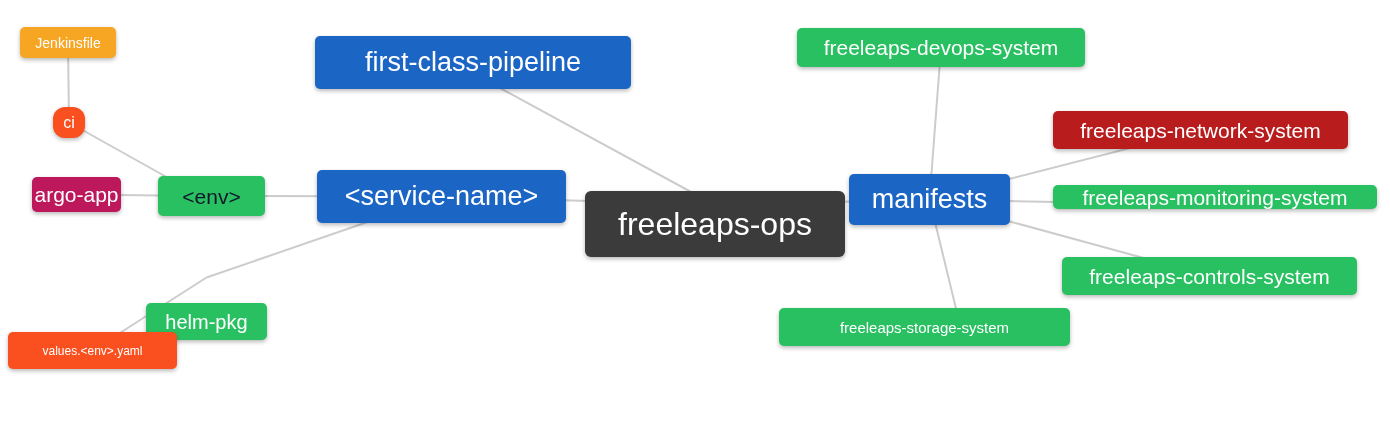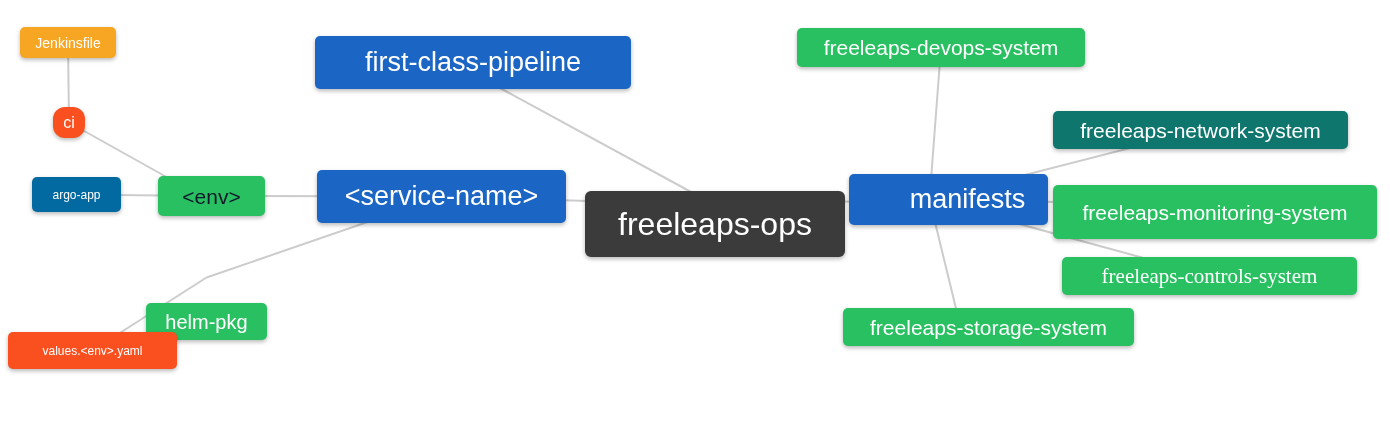--- a/index.html
+++ b/index.html
@@ -53,26 +53,26 @@
       <line x1="929.5" y1="199.5" x2="941" y2="47.5" stroke="#cccccc" stroke-width="2"></line>
       <line x1="929.5" y1="199.5" x2="1200.5" y2="130" stroke="#cccccc" stroke-width="2"></line>
       <line x1="929.5" y1="199.5" x2="1215" y2="205" stroke="#cccccc" stroke-width="2"></line>
       <line x1="929.5" y1="199.5" x2="1209.5" y2="276" stroke="#cccccc" stroke-width="2"></line>
       <line x1="929.5" y1="199.5" x2="960.5" y2="327" stroke="#cccccc" stroke-width="2"></line>
     </svg>
   <div id="nodes-layer">
       <div class="node" style="left: 585px; top: 172px; width: 260px; height: 66px; font-size: 32px; background: rgb(59, 59, 59); color: rgb(255, 255, 255); border-radius: 6px; margin-top: 19px;">freeleaps-ops</div>
       <div class="node" style="left: 315px; top: 36px; width: 316px; height: 53px; font-size: 27px; background: rgb(27, 101, 196); color: rgb(255, 255, 255);">first-class-pipeline</div>
       <div class="node" style="left: 317px; top: 170px; width: 249px; height: 53px; font-size: 27px; background: rgb(27, 101, 196); color: rgb(255, 255, 255);">&lt;service-name&gt;</div>
-      <div class="node" style="left: 849px; top: 174px; width: 161px; height: 51px; font-size: 27px; background: rgb(27, 101, 196); color: rgb(255, 255, 255); padding-left: 38px;">manifests</div>
+      <div class="node" style="left: 849px; top: 174px; width: 161px; height: 51px; font-size: 27px; background: rgb(27, 101, 196); color: rgb(255, 255, 255);">manifests</div>
       <div class="node" style="left: 158px; top: 176px; width: 107px; height: 40px; font-size: 21px; background: rgb(41, 192, 98); color: #0f172a;">&lt;env&gt;</div>
       <div class="node" style="left: 146px; top: 259px; width: 121px; height: 37px; font-size: 20px; background: rgb(41, 192, 98); color: rgb(255, 255, 255); margin-top: 44px;">helm-pkg</div>
       <div class="node" style="left: 53px; top: 107px; width: 32px; height: 31px; font-size: 16px; background: rgb(250, 79, 30); color: rgb(255, 255, 255); border-radius: 12px;">ci</div>
-      <div class="node" style="left: 32px; top: 177px; width: 89px; height: 35px; font-size: 12px; background: #0369a1; color: rgb(255, 255, 255);">argo-app</div>
+      <div class="node" style="left: 32px; top: 177px; width: 89px; height: 35px; font-size: 21px; background: #be185d; color: rgb(255, 255, 255);">argo-app</div>
       <div class="node" style="left: 8px; top: 332px; width: 169px; height: 37px; font-size: 12px; background: rgb(250, 79, 30); color: rgb(255, 255, 255);">values.&lt;env&gt;.yaml</div>
       <div class="node" style="left: 20px; top: 27px; width: 96px; height: 31px; font-size: 14px; background: rgb(247, 166, 35); color: rgb(255, 255, 255);">Jenkinsfile</div>
       <div class="node" style="left: 797px; top: 28px; width: 288px; height: 39px; font-size: 21px; background: rgb(41, 192, 98); color: rgb(255, 255, 255);">freeleaps-devops-system</div>
-      <div class="node" style="left: 1053px; top: 111px; width: 295px; height: 38px; font-size: 21px; background: #0f766e; color: rgb(255, 255, 255);">freeleaps-network-system</div>
-      <div class="node" style="left: 1053px; top: 185px; width: 324px; height: 54px; font-size: 21px; background: rgb(41, 192, 98); color: rgb(255, 255, 255);">freeleaps-monitoring-system</div>
-      <div class="node" style="left: 1062px; top: 257px; width: 295px; height: 38px; font-size: 21px; background: rgb(41, 192, 98); color: rgb(255, 255, 255); font-family: Liberation Serif, serif;">freeleaps-controls-system</div>
-      <div class="node" style="left: 843px; top: 308px; width: 291px; height: 38px; font-size: 21px; background: rgb(41, 192, 98); color: rgb(255, 255, 255);">freeleaps-storage-system</div>
+      <div class="node" style="left: 1053px; top: 111px; width: 295px; height: 38px; font-size: 21px; background: #b91c1c; color: rgb(255, 255, 255);">freeleaps-network-system</div>
+      <div class="node" style="left: 1053px; top: 185px; width: 324px; height: 24px; font-size: 21px; background: rgb(41, 192, 98); color: rgb(255, 255, 255);">freeleaps-monitoring-system</div>
+      <div class="node" style="left: 1062px; top: 257px; width: 295px; height: 38px; font-size: 21px; background: rgb(41, 192, 98); color: rgb(255, 255, 255);">freeleaps-controls-system</div>
+      <div class="node" style="left: 779px; top: 308px; width: 291px; height: 38px; font-size: 15px; background: rgb(41, 192, 98); color: rgb(255, 255, 255);">freeleaps-storage-system</div>
     </div>
 </div>
 
 </body></html>

